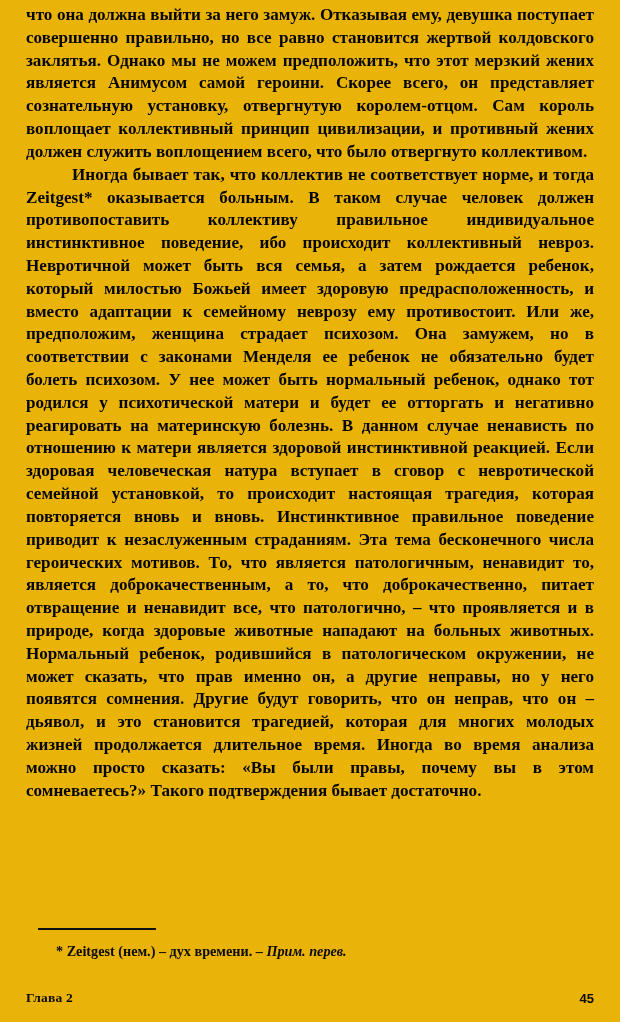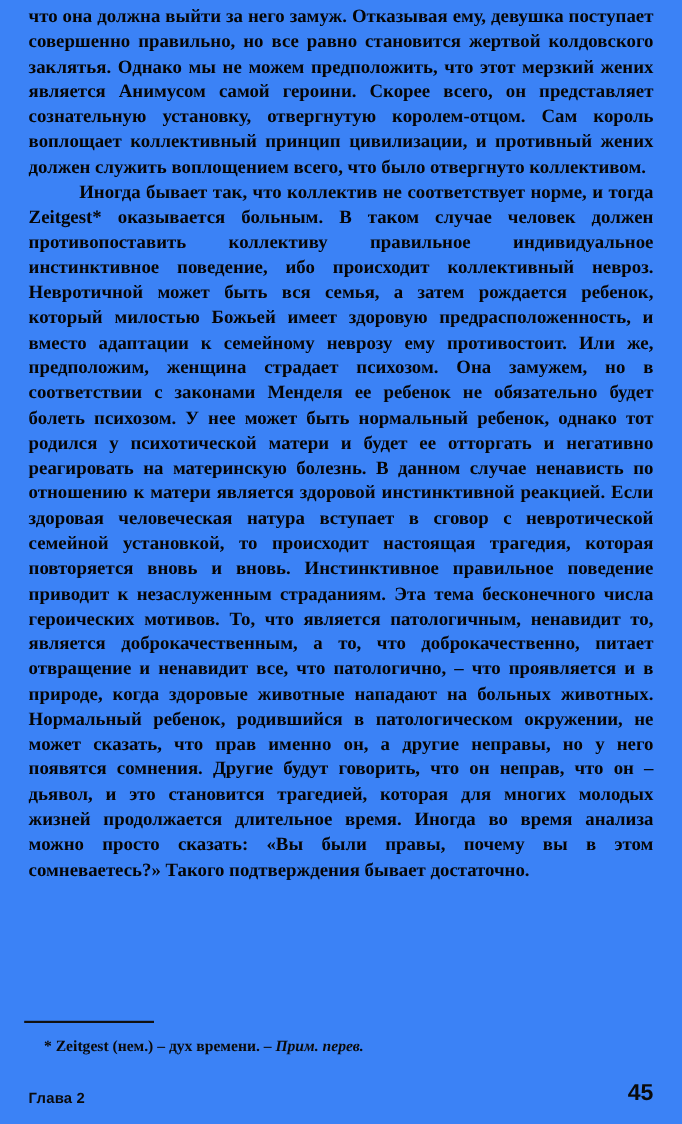--- a/index.html
+++ b/index.html
@@ -4,21 +4,21 @@
 <style>
   html, body {
     margin: 0;
     padding: 0;
     background: #ffffff;
   }
   .page {
     position: relative;
     width: 620px;
     height: 1022px;
-    background: #3b82f6;
+    background: #eab308;
     box-sizing: border-box;
     padding: 4px 26px 0 26px;
     font-family: "Liberation Serif", serif;
     color: #000000;
     overflow: hidden;
   }
   .body-text {
     font-size: 17.1px;
     line-height: 1.335;
     text-align: justify;
@@ -29,21 +29,21 @@
   }
   .para {
     margin: 0;
     text-indent: 0;
   }
   .para.indent {
     text-indent: 46px;
   }
   .footnote-area {
     position: absolute;
-    left: 10px;
+    left: 26px;
     right: 26px;
     bottom: 62px;
   }
   .footnote-rule {
     width: 118px;
     height: 2px;
     background: #111;
     margin: 0 0 12px 12px;
   }
   .footnote {
@@ -59,29 +59,29 @@
   .footer {
     position: absolute;
     left: 26px;
     right: 26px;
     bottom: 16px;
     display: flex;
     align-items: flex-end;
     justify-content: space-between;
   }
   .chapter-label {
-    font-family: Liberation Sans, sans-serif;
+    font-family: Liberation Serif, serif;
     font-size: 13.5px;
     font-weight: 700;
     letter-spacing: 0.2px;
     color: #0a0a0a;
   }
   .page-number {
     font-family: "Liberation Sans", sans-serif;
-    font-size: 21px;
+    font-size: 13px;
     font-weight: 700;
     color: #0a0a0a;
   }
   .ital {
   }
 </style>
 </head>
 <body>
 
 <div class="page">

